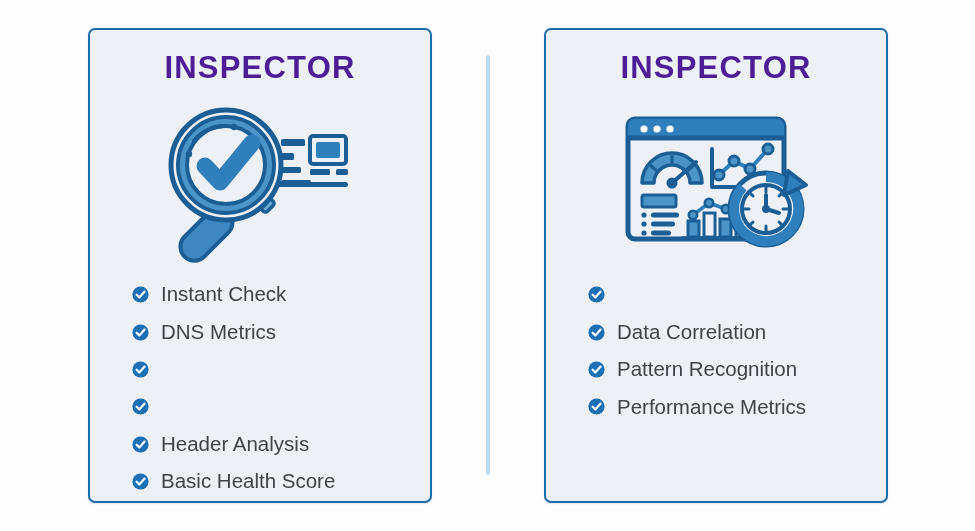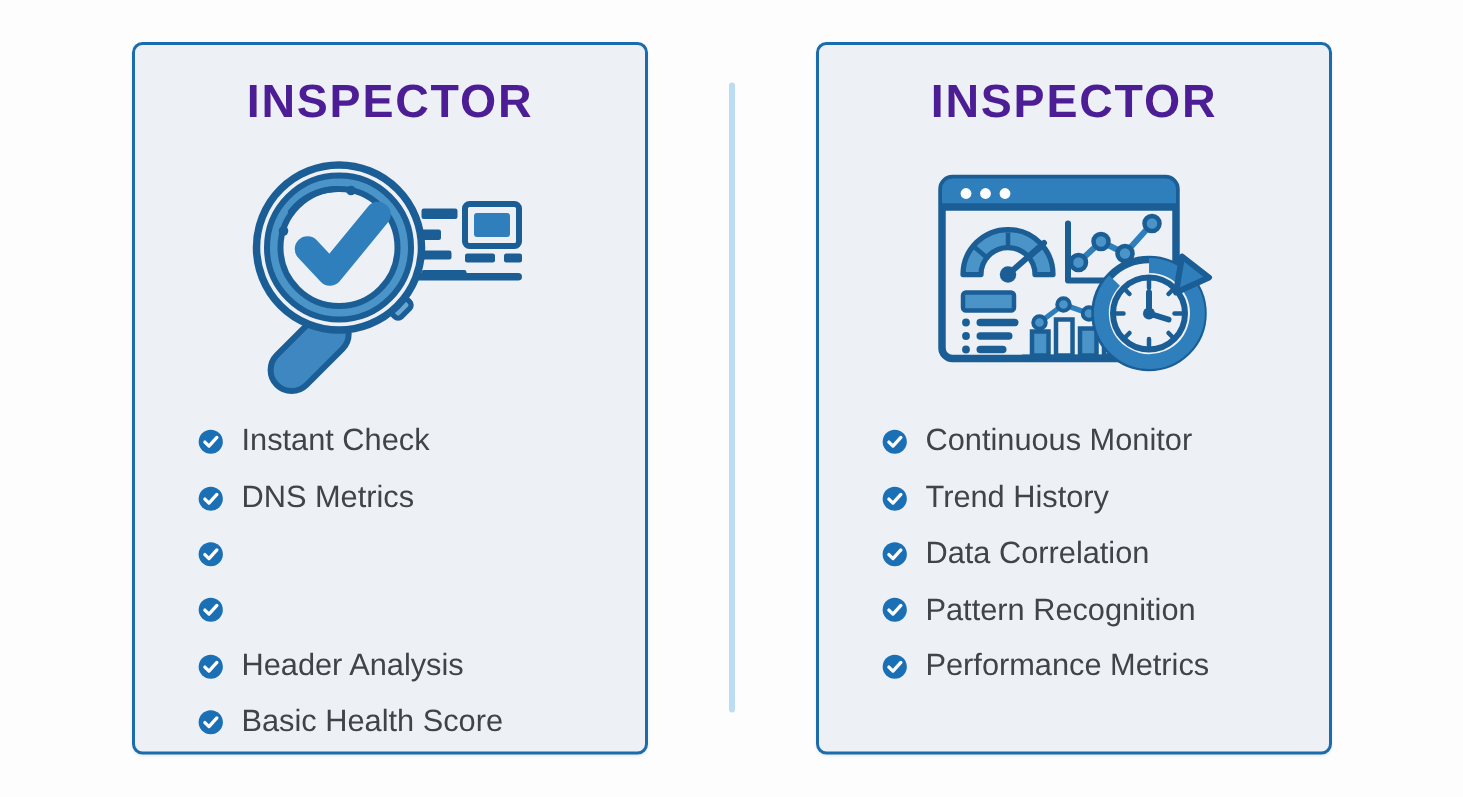--- a/index.html
+++ b/index.html
@@ -267,28 +267,20 @@
         <path d="M172 66 L190 80 L168 90 Z" fill="#2f7fbd" stroke="#1b5e96" stroke-width="4" stroke-linejoin="round"></path>
       </svg>
     </div>
 
     <ul class="feature-list">
       <li class="feature-item">
         <svg class="check-icon" viewBox="0 0 20 20">
           <circle cx="10" cy="10" r="9.5" fill="#1a6fb5"></circle>
           <path d="M5.4 10.3 L8.6 13.4 L14.8 6.6" fill="none" stroke="#ffffff" stroke-width="2.6" stroke-linecap="round" stroke-linejoin="round"></path>
         </svg>
-        <span class="feature-label">Continuous Monitor</span>
-      </li>
-      <li class="feature-item">
-        <svg class="check-icon" viewBox="0 0 20 20">
-          <circle cx="10" cy="10" r="9.5" fill="#1a6fb5"></circle>
-          <path d="M5.4 10.3 L8.6 13.4 L14.8 6.6" fill="none" stroke="#ffffff" stroke-width="2.6" stroke-linecap="round" stroke-linejoin="round"></path>
-        </svg>
-        <span class="feature-label">Trend History</span>
       </li>
       <li class="feature-item">
         <svg class="check-icon" viewBox="0 0 20 20">
           <circle cx="10" cy="10" r="9.5" fill="#1a6fb5"></circle>
           <path d="M5.4 10.3 L8.6 13.4 L14.8 6.6" fill="none" stroke="#ffffff" stroke-width="2.6" stroke-linecap="round" stroke-linejoin="round"></path>
         </svg>
         <span class="feature-label">Data Correlation</span>
       </li>
       <li class="feature-item">
         <svg class="check-icon" viewBox="0 0 20 20">

